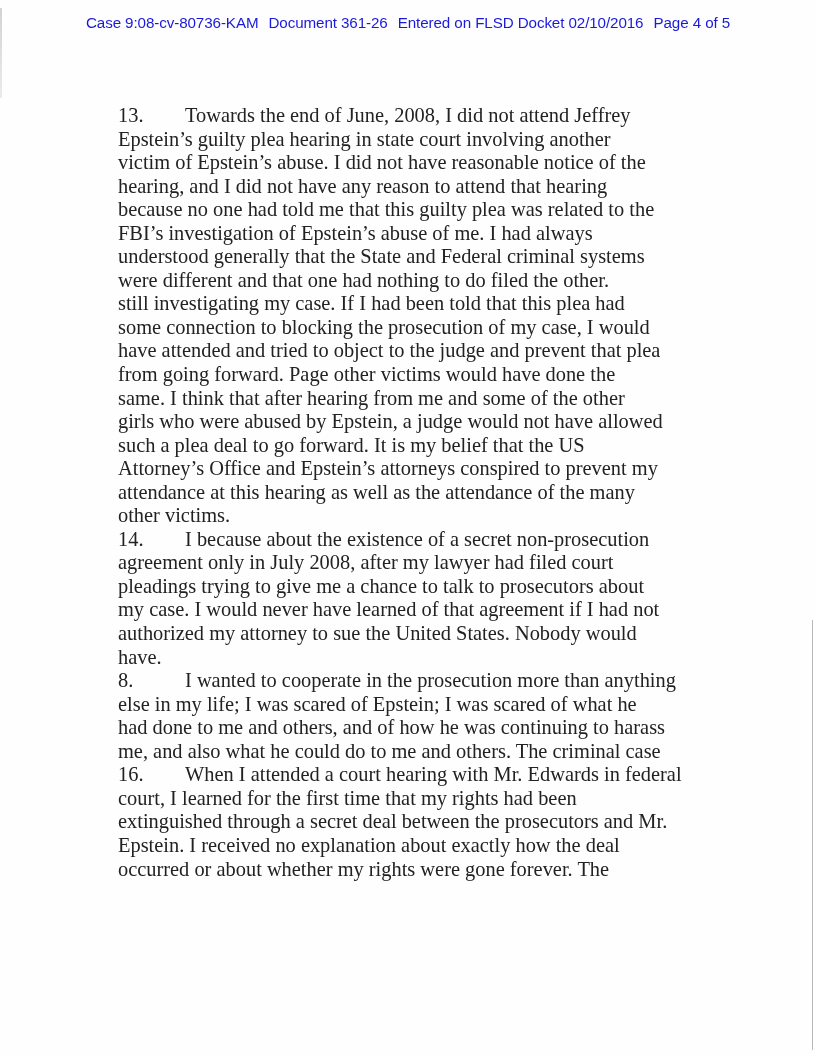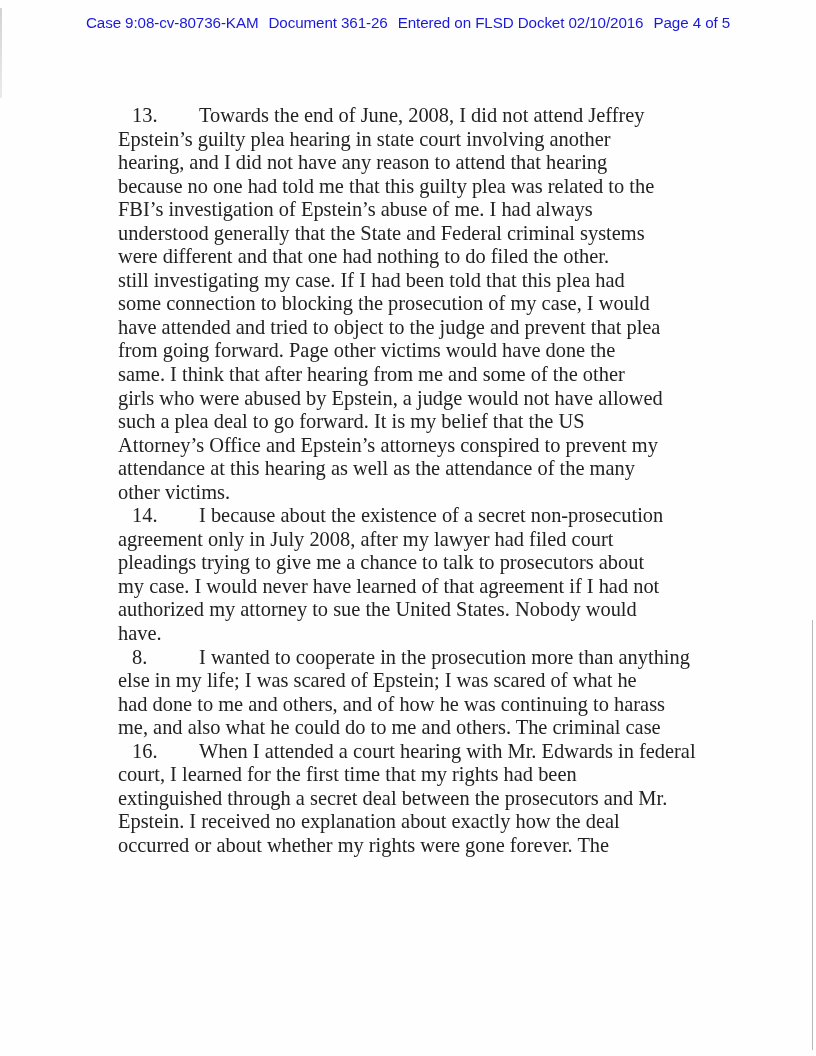--- a/index.html
+++ b/index.html
@@ -11,36 +11,37 @@
     position: absolute; left: 0; top: 14px; width: 816px; text-align: center;
     font-family: "Liberation Sans", sans-serif; font-size: 15.2px; color: #1a1adc;
     white-space: pre; letter-spacing: -0.1px;
   }
   .header span { margin: 0 5px; }
   .body {
     position: absolute; left: 118px; top: 104px; width: 660px;
     font-family: "Liberation Serif", serif; font-size: 20.4px; line-height: 23.55px; color: #222222;
   }
   .para { margin: 0; padding-left: 19px; text-indent: -19px; }
-  .num { display: inline-block; width: 67px; text-indent: 0; margin-left: 14px; }
+  .num { display: inline-block; width: 67px; text-indent: 0; }
   .line { display: block; white-space: nowrap; }
 </style>
 </head>
 <body>
 
 <div class="page">
   <div class="scan-edge-left"></div>
   <div class="scan-edge-right"></div>
 
   <div class="header"><span>Case 9:08-cv-80736-KAM</span><span>Document 361-26</span><span>Entered on FLSD Docket 02/10/2016</span><span>Page 4 of 5</span></div>
 
   <div class="body" id="doc-body">
       <div class="para">
         <span class="line"><span class="num">13.</span><span>Towards the end of June, 2008, I did not attend Jeffrey</span></span>
         <span class="line">Epstein’s guilty plea hearing in state court involving another</span>
+        <span class="line">victim of Epstein’s abuse.  I did not have reasonable notice of the</span>
         <span class="line">hearing, and I did not have any reason to attend that hearing</span>
         <span class="line">because no one had told me that this guilty plea was related to the</span>
         <span class="line">FBI’s investigation of Epstein’s abuse of me.  I had always</span>
         <span class="line">understood generally that the State and Federal criminal systems</span>
         <span class="line">were different and that one had nothing to do filed the other.</span>
         <span class="line">still investigating my case.   If I had been told that this plea had</span>
         <span class="line">some connection to blocking the prosecution of my case, I would</span>
         <span class="line">have attended and tried to object to the judge and prevent that plea</span>
         <span class="line">from going forward.  Page other victims would have done the</span>
         <span class="line">same.  I think that after hearing from me and some of the other</span>

